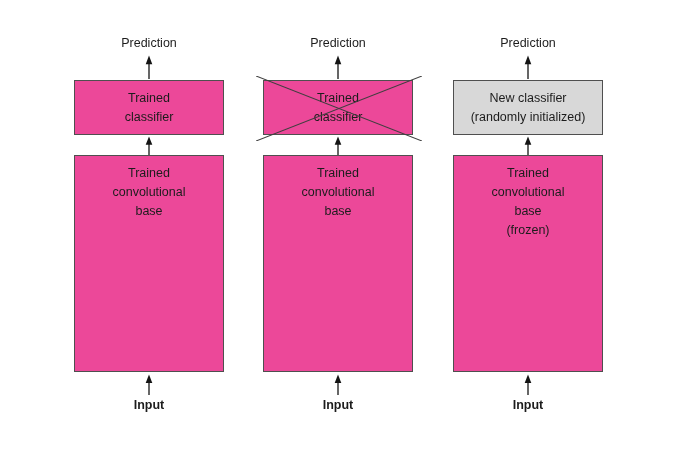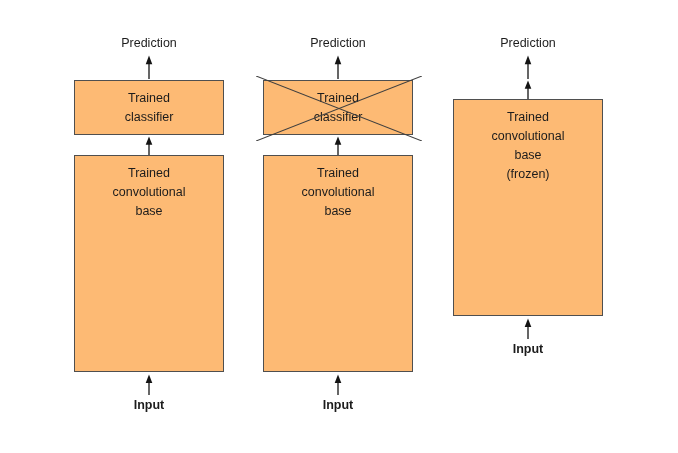--- a/index.html
+++ b/index.html
@@ -15,21 +15,21 @@
   .col-3 { left:453px; }
 
   .pred-label { margin-top:35px; font-size:12.5px; line-height:17px; white-space:nowrap; }
 
   .arrow-a { width:12px; height:24px; margin-top:3px; display:block; }
   .arrow-b { width:12px; height:19px; margin-top:1px; display:block; }
   .arrow-c { width:12px; height:21px; margin-top:2px; display:block; }
 
   .box {
     box-sizing:border-box; width:150px;
-    border:1.6px solid #4f4f4f; background:#fdba74;
+    border:1.6px solid #4f4f4f; background:#ec4899;
     display:flex; flex-direction:column; align-items:center;
     text-align:center; font-size:12.5px; line-height:19px;
   }
   .clf-box { height:55px; margin-top:1px; justify-content:center; position:relative; }
   .clf-box.gray { background:#d8d8d8; }
   .base-box { height:217px; justify-content:flex-start; padding-top:8px; }
 
   .cross {
     position:absolute; left:-8px; top:-5px;
     width:166px; height:65px; pointer-events:none;
@@ -107,20 +107,24 @@
         <use href="#ar21"></use>
       </svg>
     <div class="input-label">Input</div>
   </div>
 
   <div class="col col-3">
     <div class="pred-label">Prediction</div>
     <svg class="arrow-a">
         <use href="#ar24"></use>
       </svg>
+    <div class="box clf-box gray">
+      <span>New classifier</span>
+      <span>(randomly initialized)</span>
+    </div>
     <svg class="arrow-b">
         <use href="#ar19"></use>
       </svg>
     <div class="box base-box">
       <span>Trained</span>
       <span>convolutional</span>
       <span>base</span>
       <span>(frozen)</span>
     </div>
     <svg class="arrow-c">

